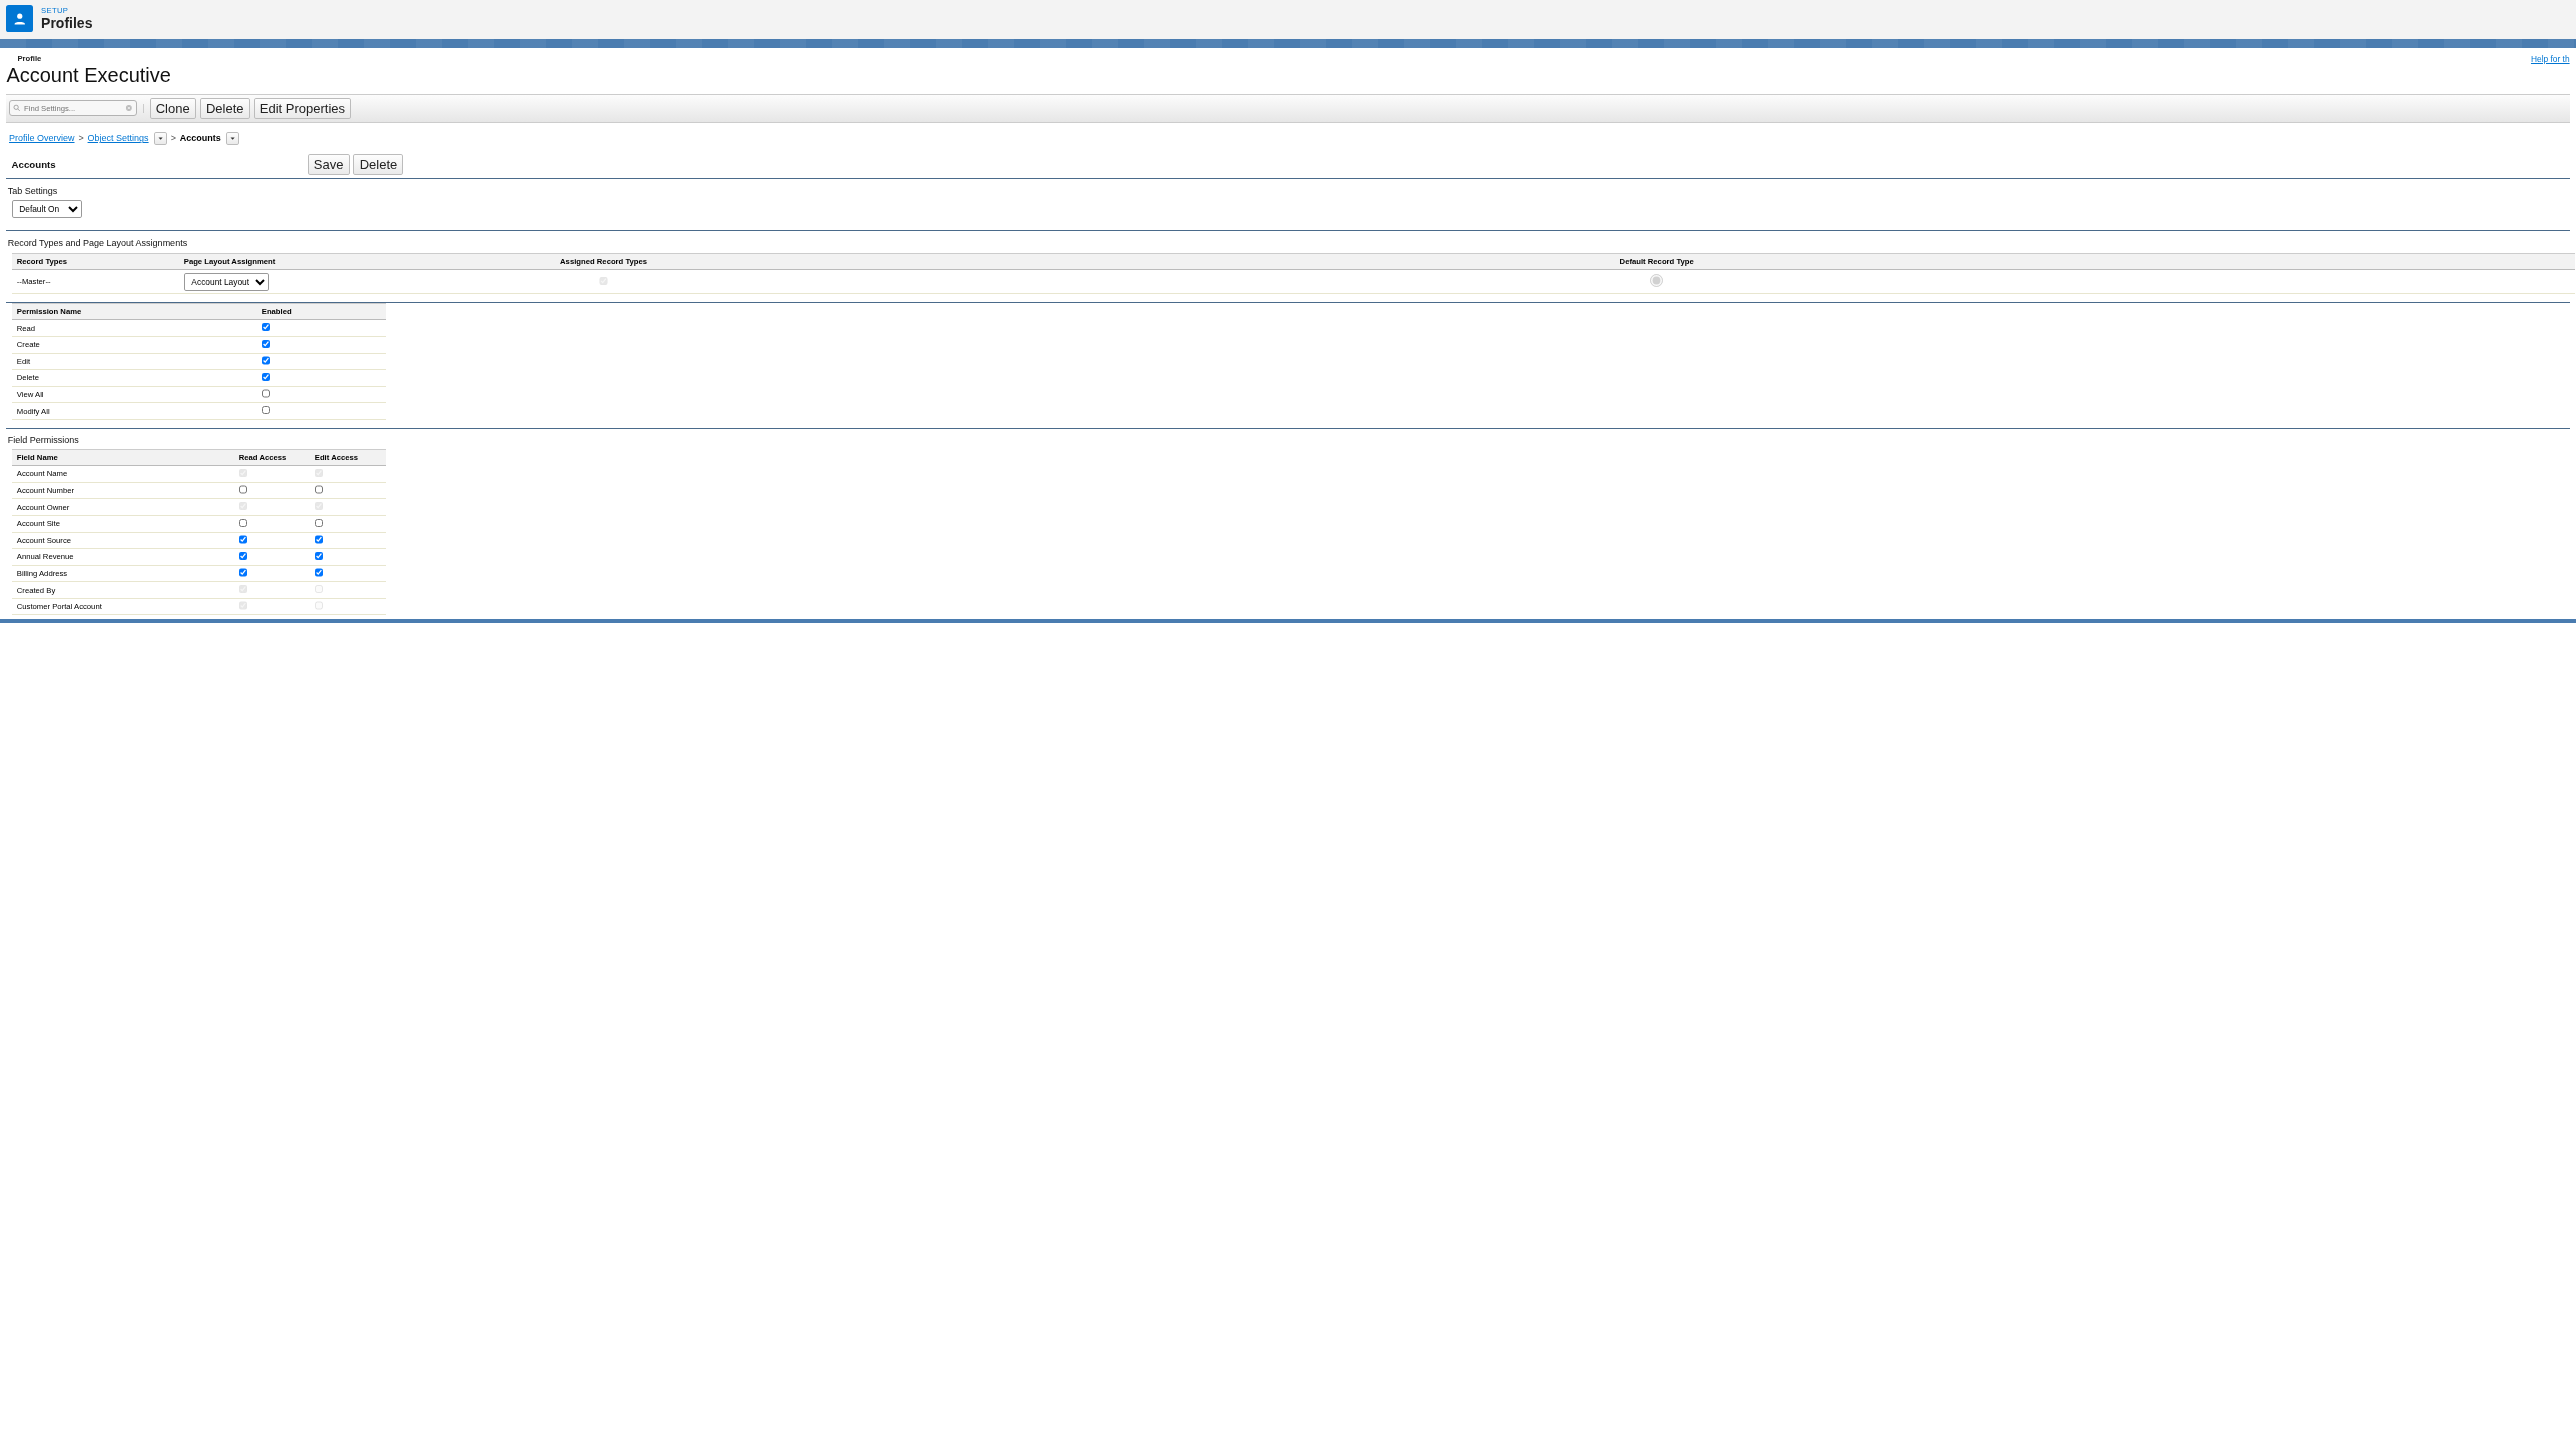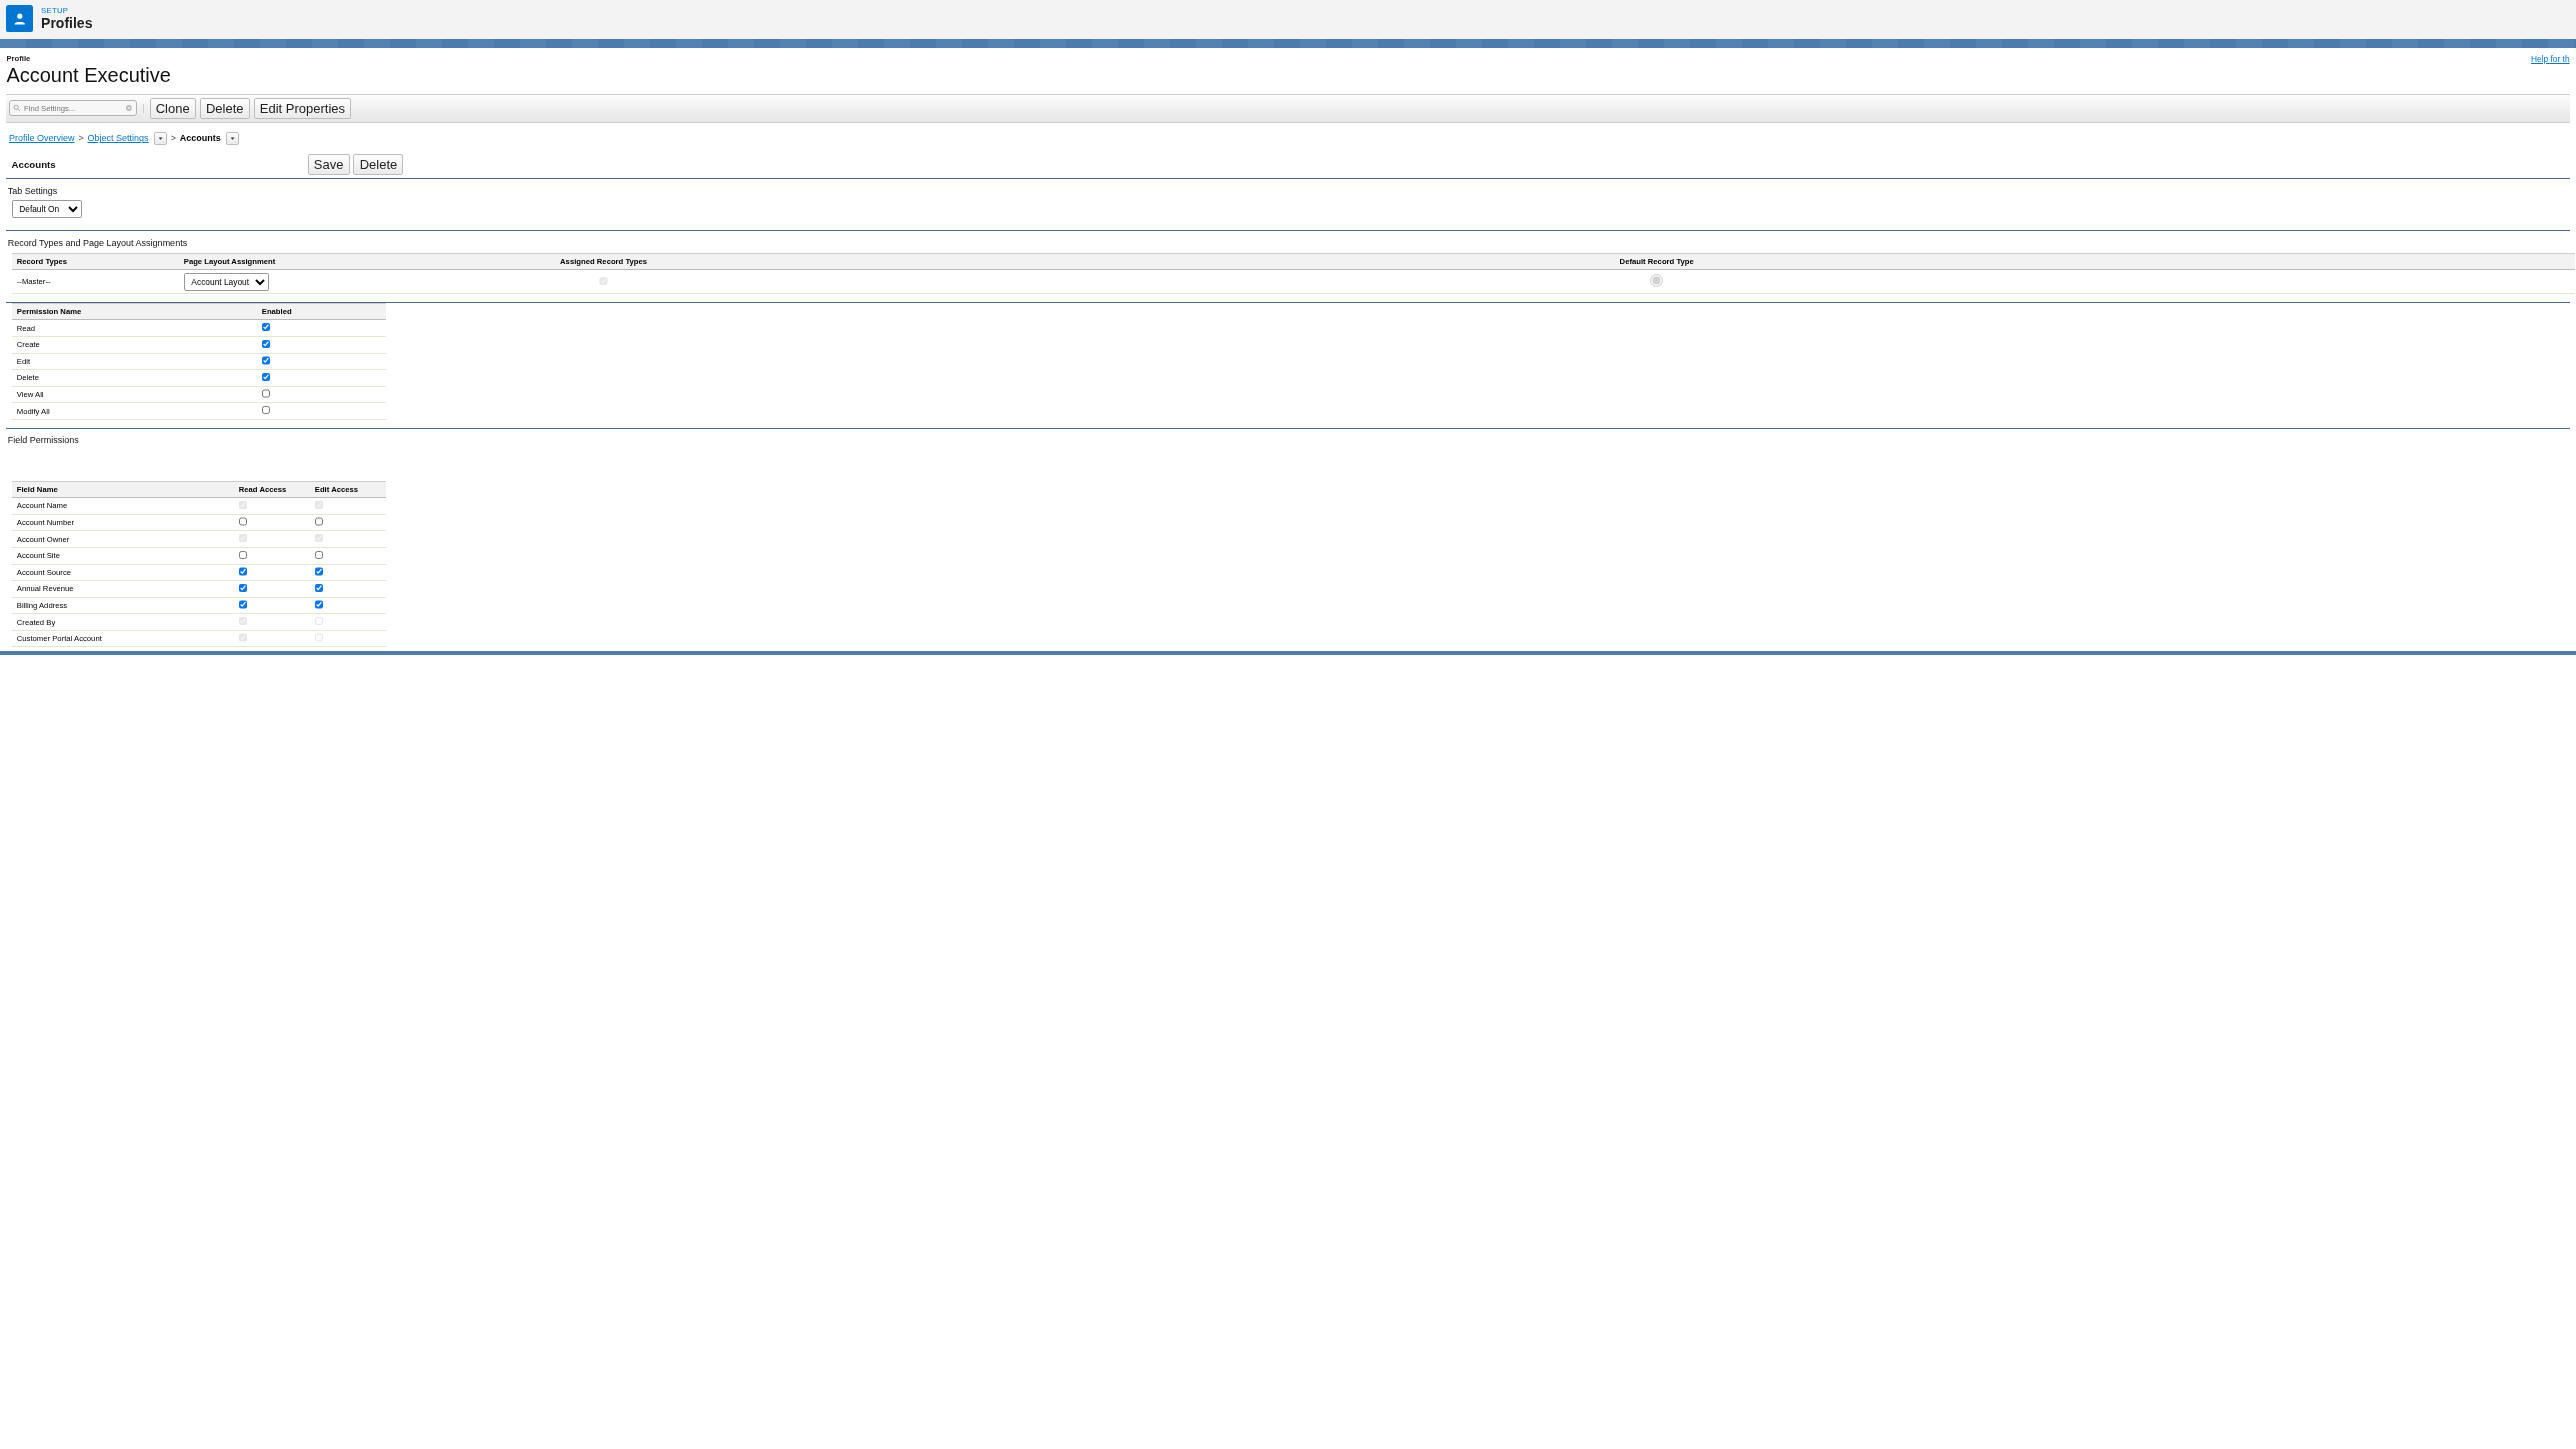--- a/index.html
+++ b/index.html
@@ -44,21 +44,21 @@
   background-image: repeating-linear-gradient(90deg, rgba(255,255,255,0.05) 0 26px, rgba(0,0,0,0) 26px 52px);
 }
 .content { padding: 6.4px 6.4px 0 6.4px; }
 .profile-top {
   display: flex;
   justify-content: space-between;
   align-items: flex-start;
   margin-bottom: 6.4px;
 }
 .profile-top-left {}
-.profile-label { font-size: 7.7px; font-weight: 700; color: #222; }
+.profile-label { font-size: 7.7px; font-weight: 700; color: #222; margin-left: 11px; }
 .profile-name { font-size: 20px; font-weight: 400; color: #111; margin-top: 1.3px; }
 .help-link { color: #0176d3; font-size: 8.4px; }
 .toolbar {
   background: linear-gradient(#fcfcfc, #e6e6e6);
   border-top: 0.6px solid #ccc;
   border-bottom: 0.6px solid #ccc;
   padding: 3.2px 2.6px;
   display: flex;
   align-items: center;
   gap: 3.9px;
@@ -184,21 +184,21 @@
 .table tr:nth-child(even) td {}
 .record-table { width: 100%; margin: 1.3px 0 0 5.2px; }
 .record-table th:nth-child(1) { width: 167px; }
 .record-table th:nth-child(2) { width: 290px; }
 .record-table th:nth-child(3) { width: 270px; text-align: center; }
 .record-table th:nth-child(4) { text-align: center; }
 .record-table td:nth-child(3), .record-table td:nth-child(4) { text-align: center; }
 .perm-table { width: 374px; margin-left: 5.2px; }
 .perm-table th:nth-child(1) { width: 245px; }
 .perm-table th:nth-child(2) { }
-.field-table { width: 374px; margin-left: 5.2px; margin-top: 32px; }
+.field-table { width: 374px; margin-left: 5.2px; }
 .field-table th:nth-child(1) { width: 222px; }
 .field-table th:nth-child(2) { width: 76px; }
 .field-table th:nth-child(3) { }
 input[type=checkbox] {
   width: 8.4px;
   height: 8.4px;
 }
 input[type=checkbox]:disabled { opacity: 0.55; }
 .bottom-bluebar {
   height: 3.9px;

